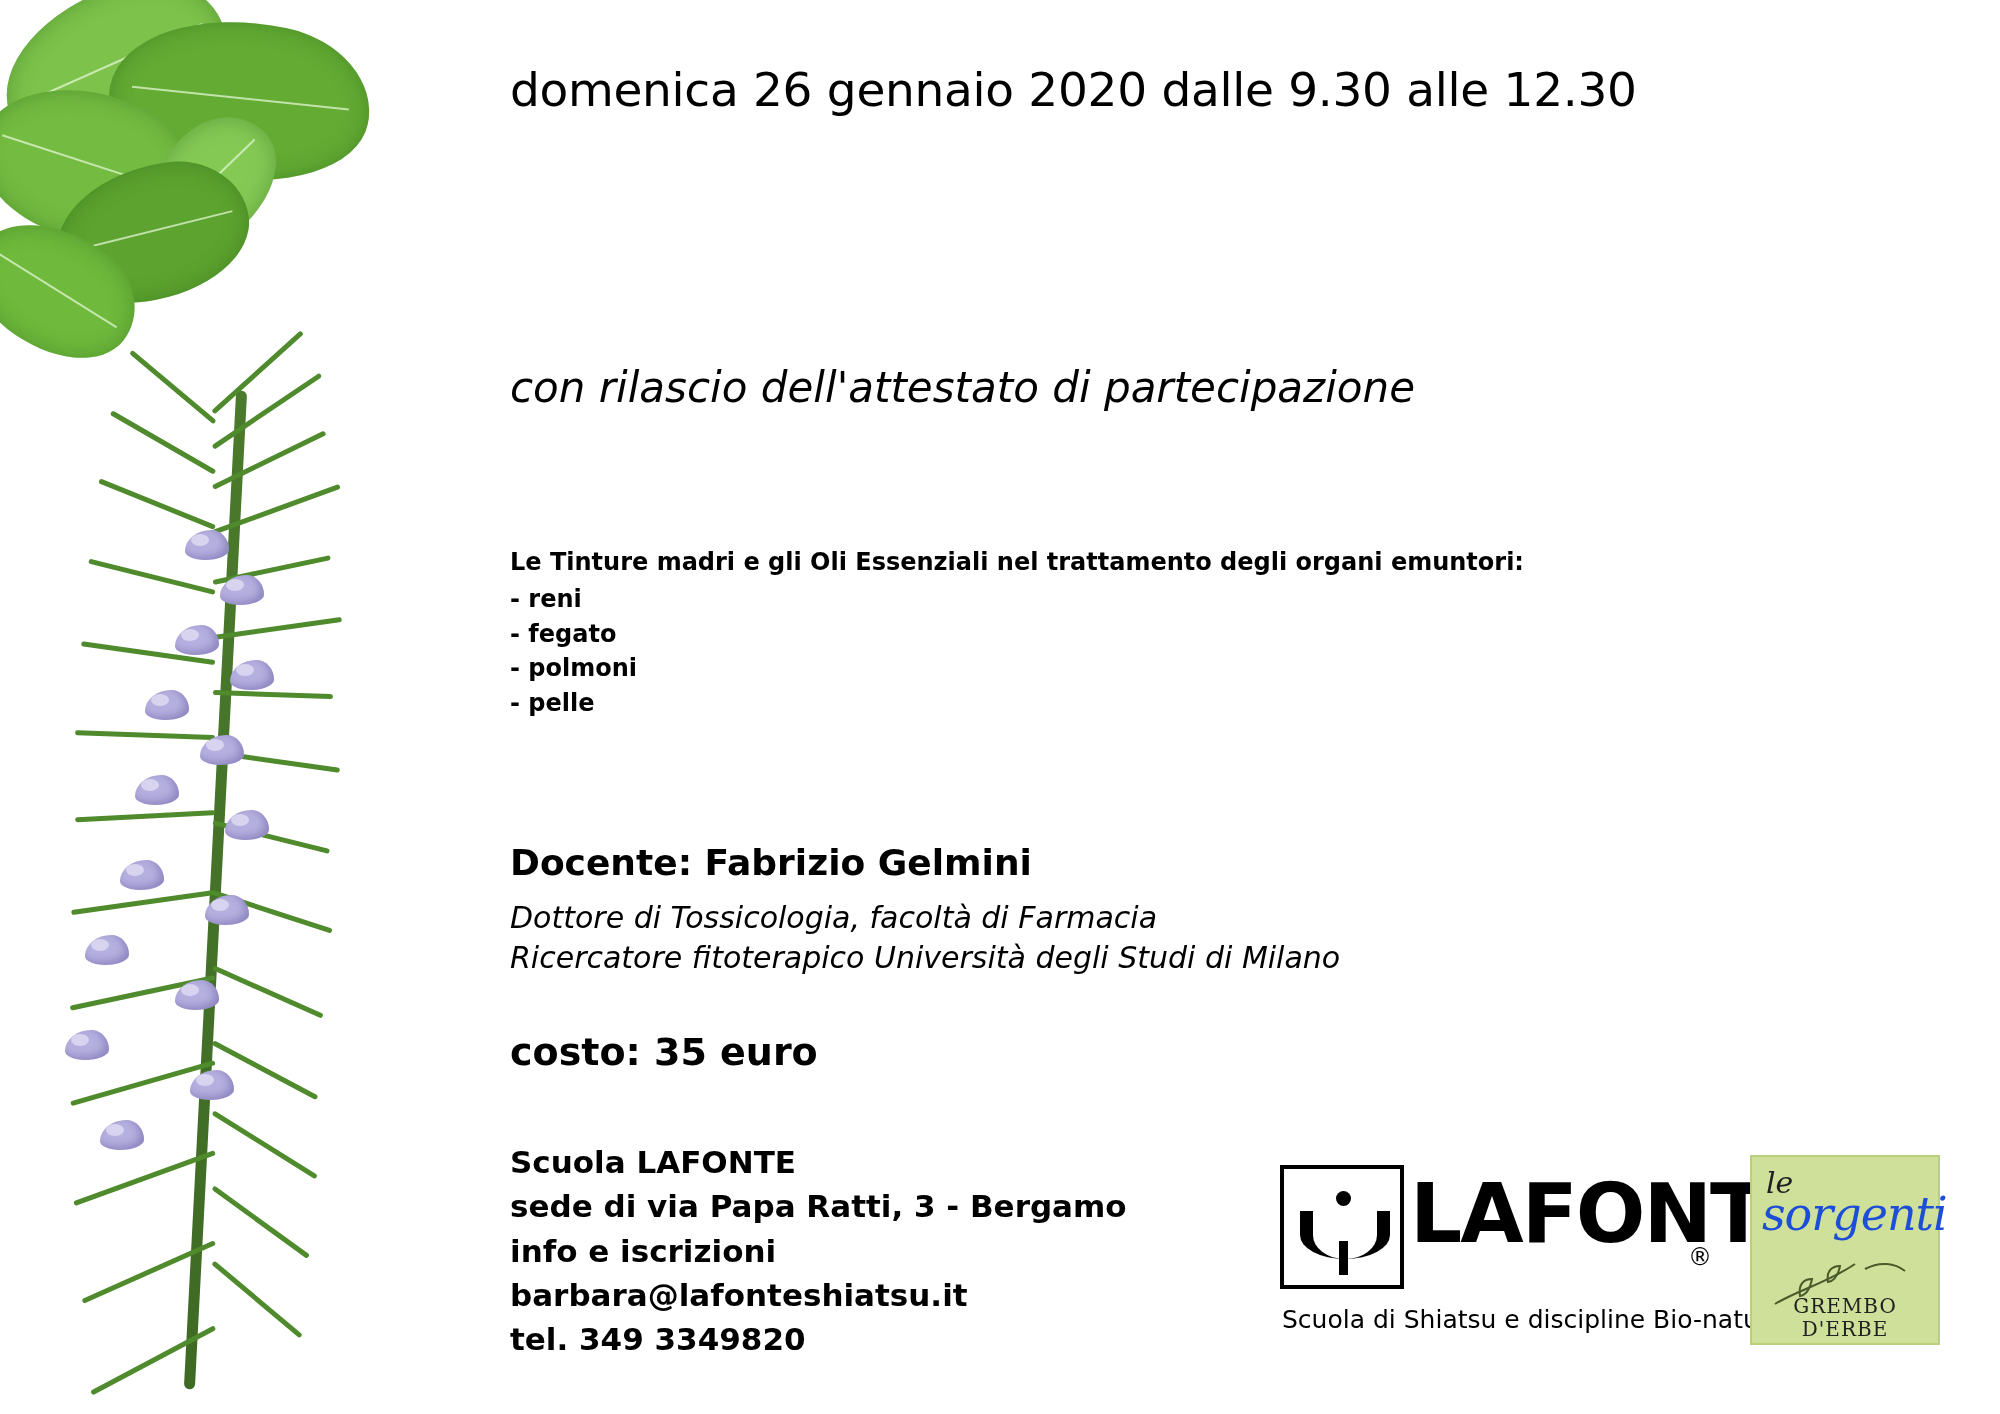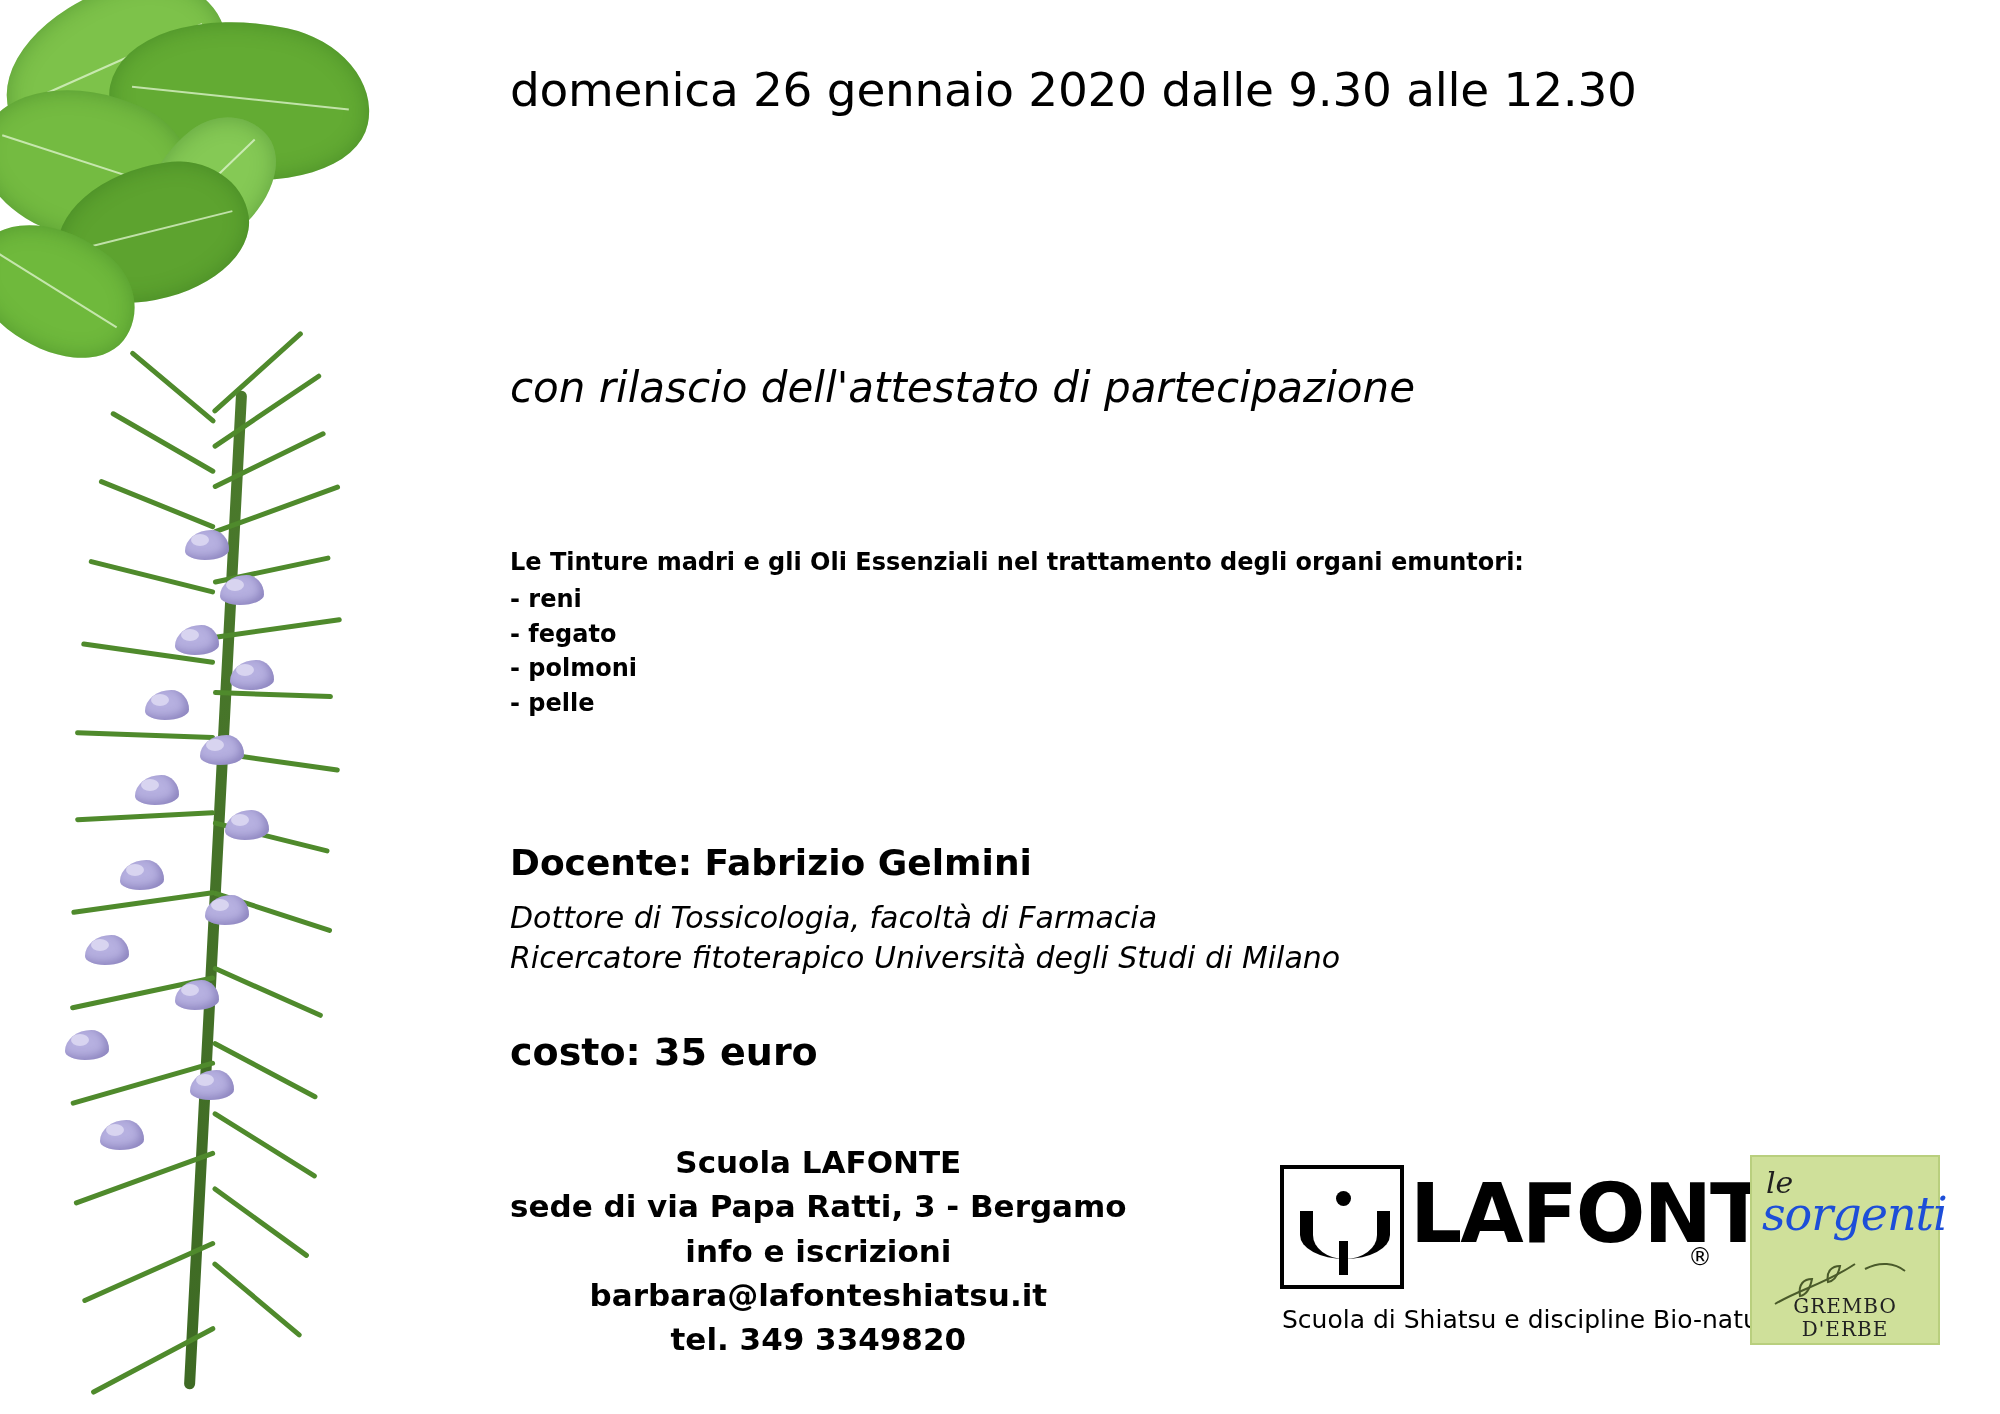--- a/index.html
+++ b/index.html
@@ -192,21 +192,21 @@
 
   .contact {
     position: absolute;
     left: 0;
     top: 1140px;
     font-size: 31px;
     font-weight: bold;
     line-height: 1.43;
     color: #000;
   }
-  .contact span { display: block; text-align: center; }
+  .contact span { display: block; }
 
   
   .logos {
     position: absolute;
     left: 770px;
     top: 1155px;
     width: 660px;
     height: 210px;
   }
 

